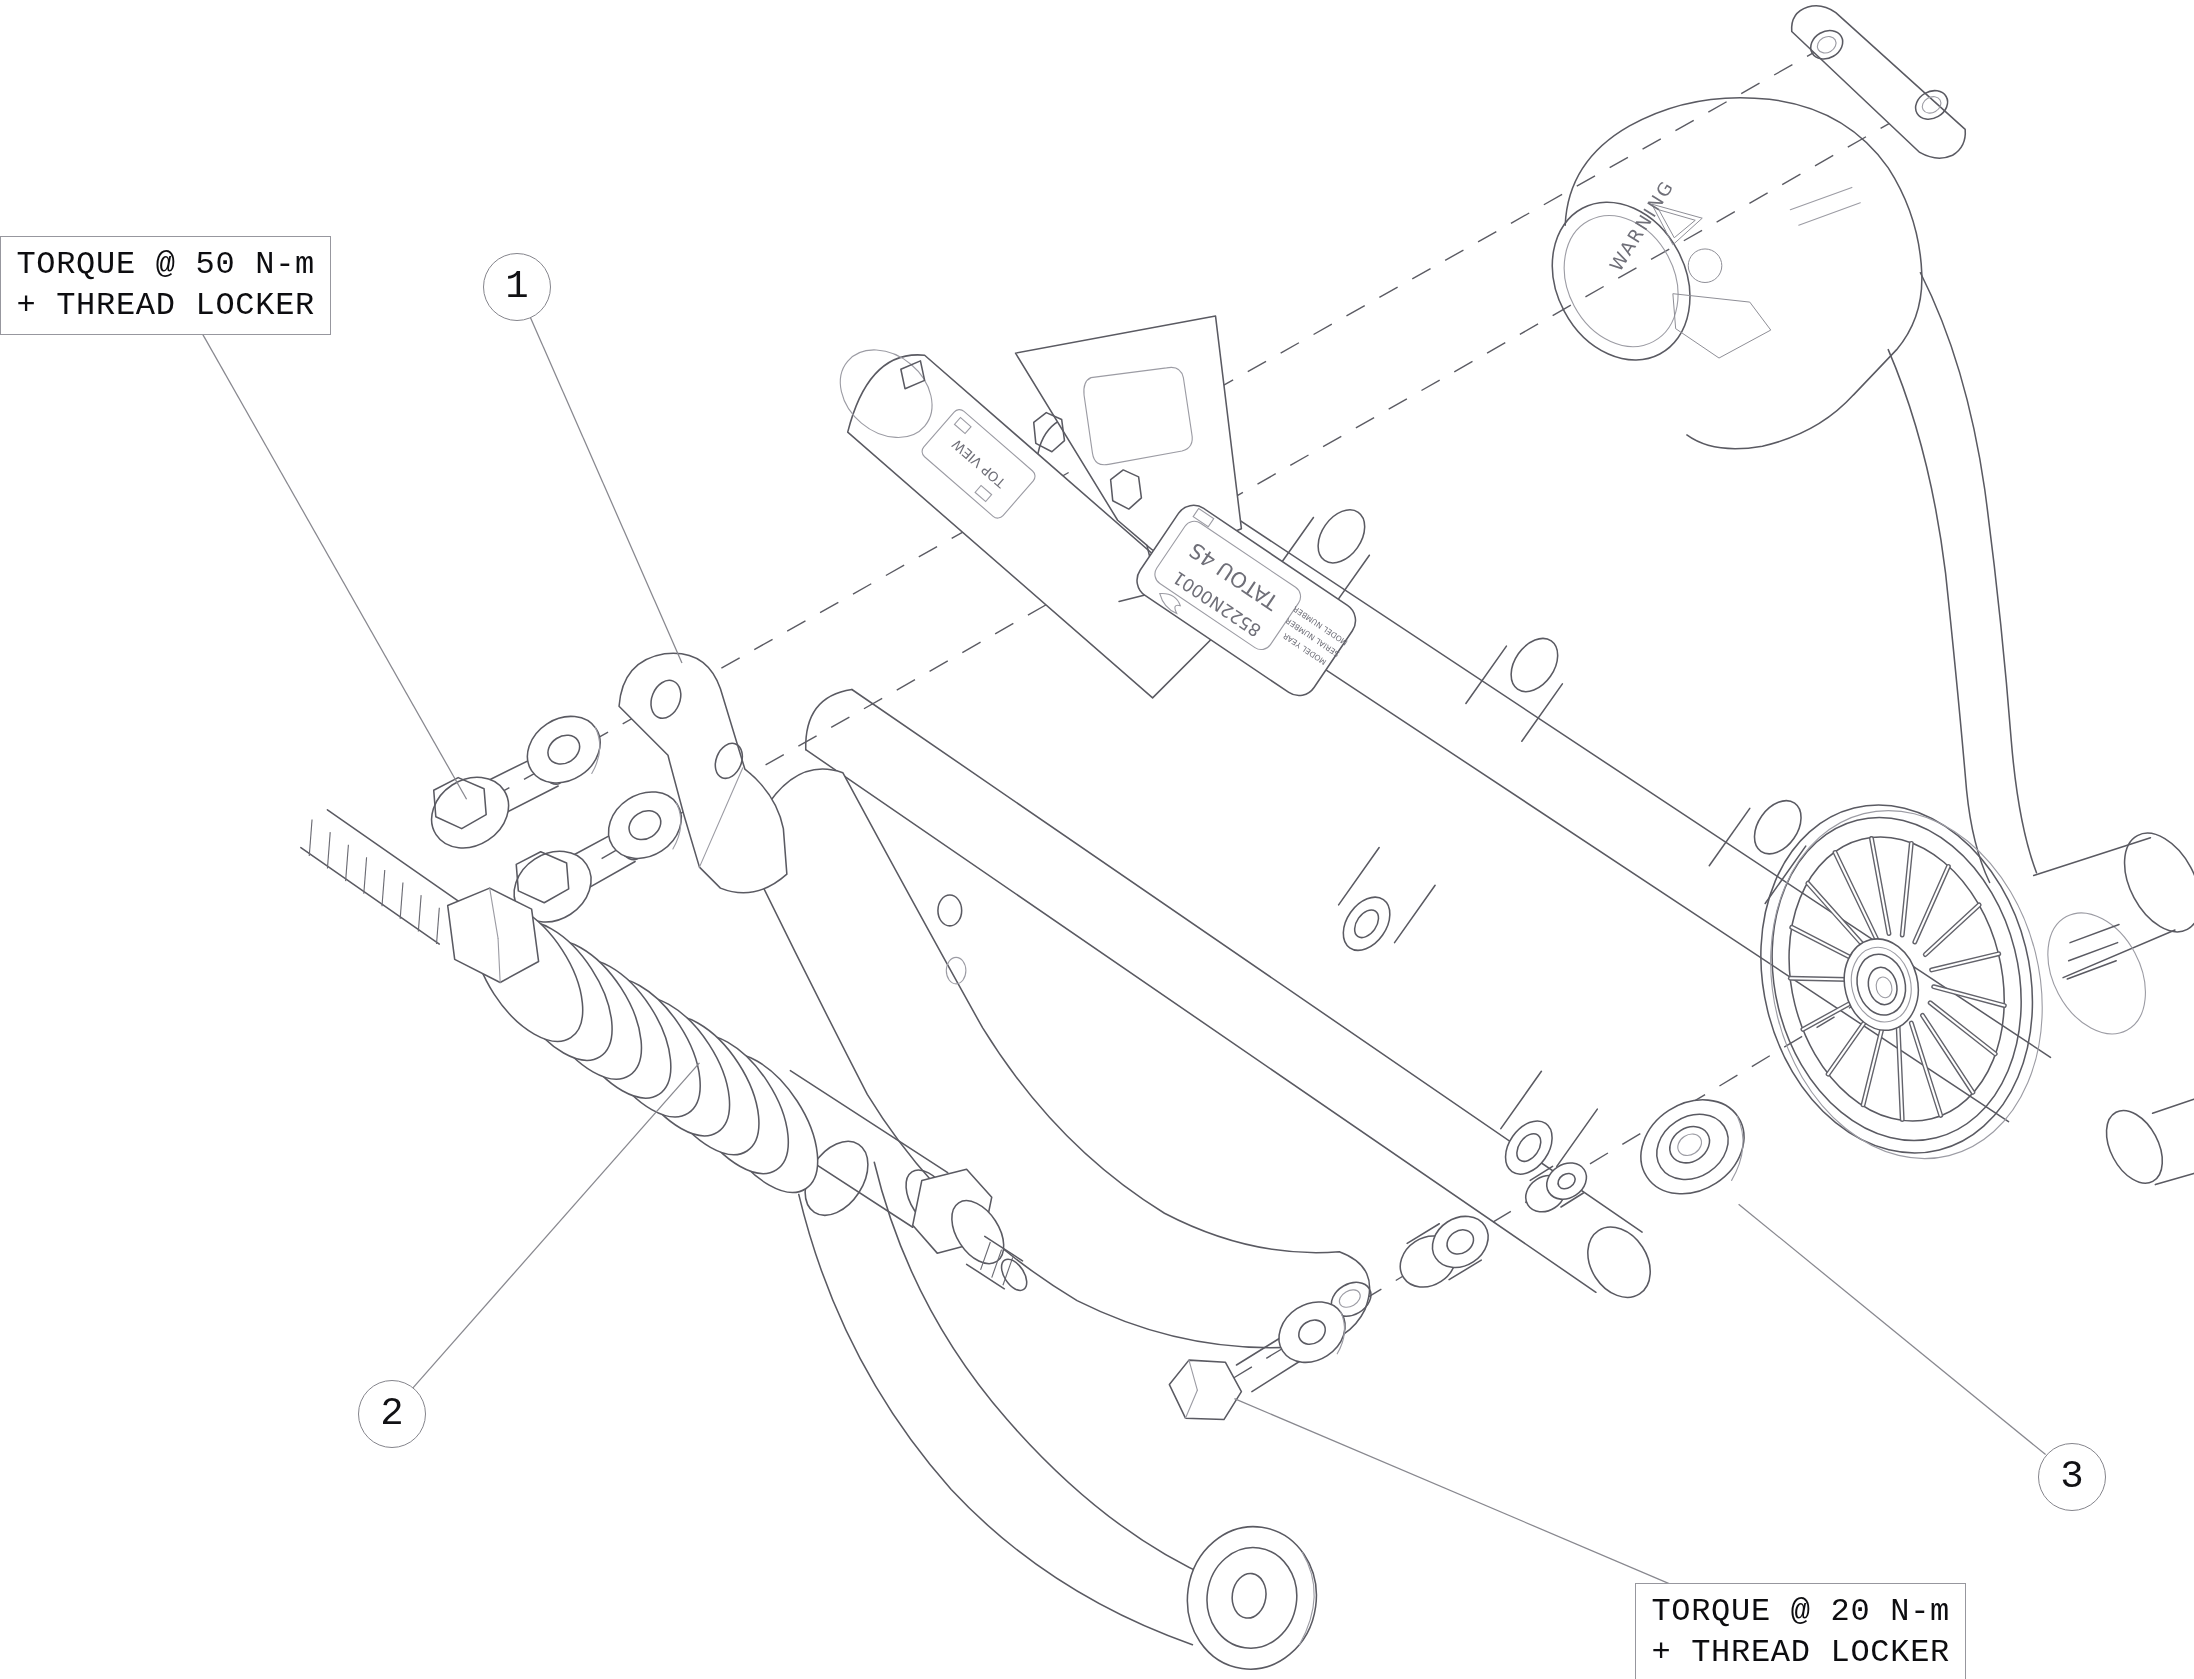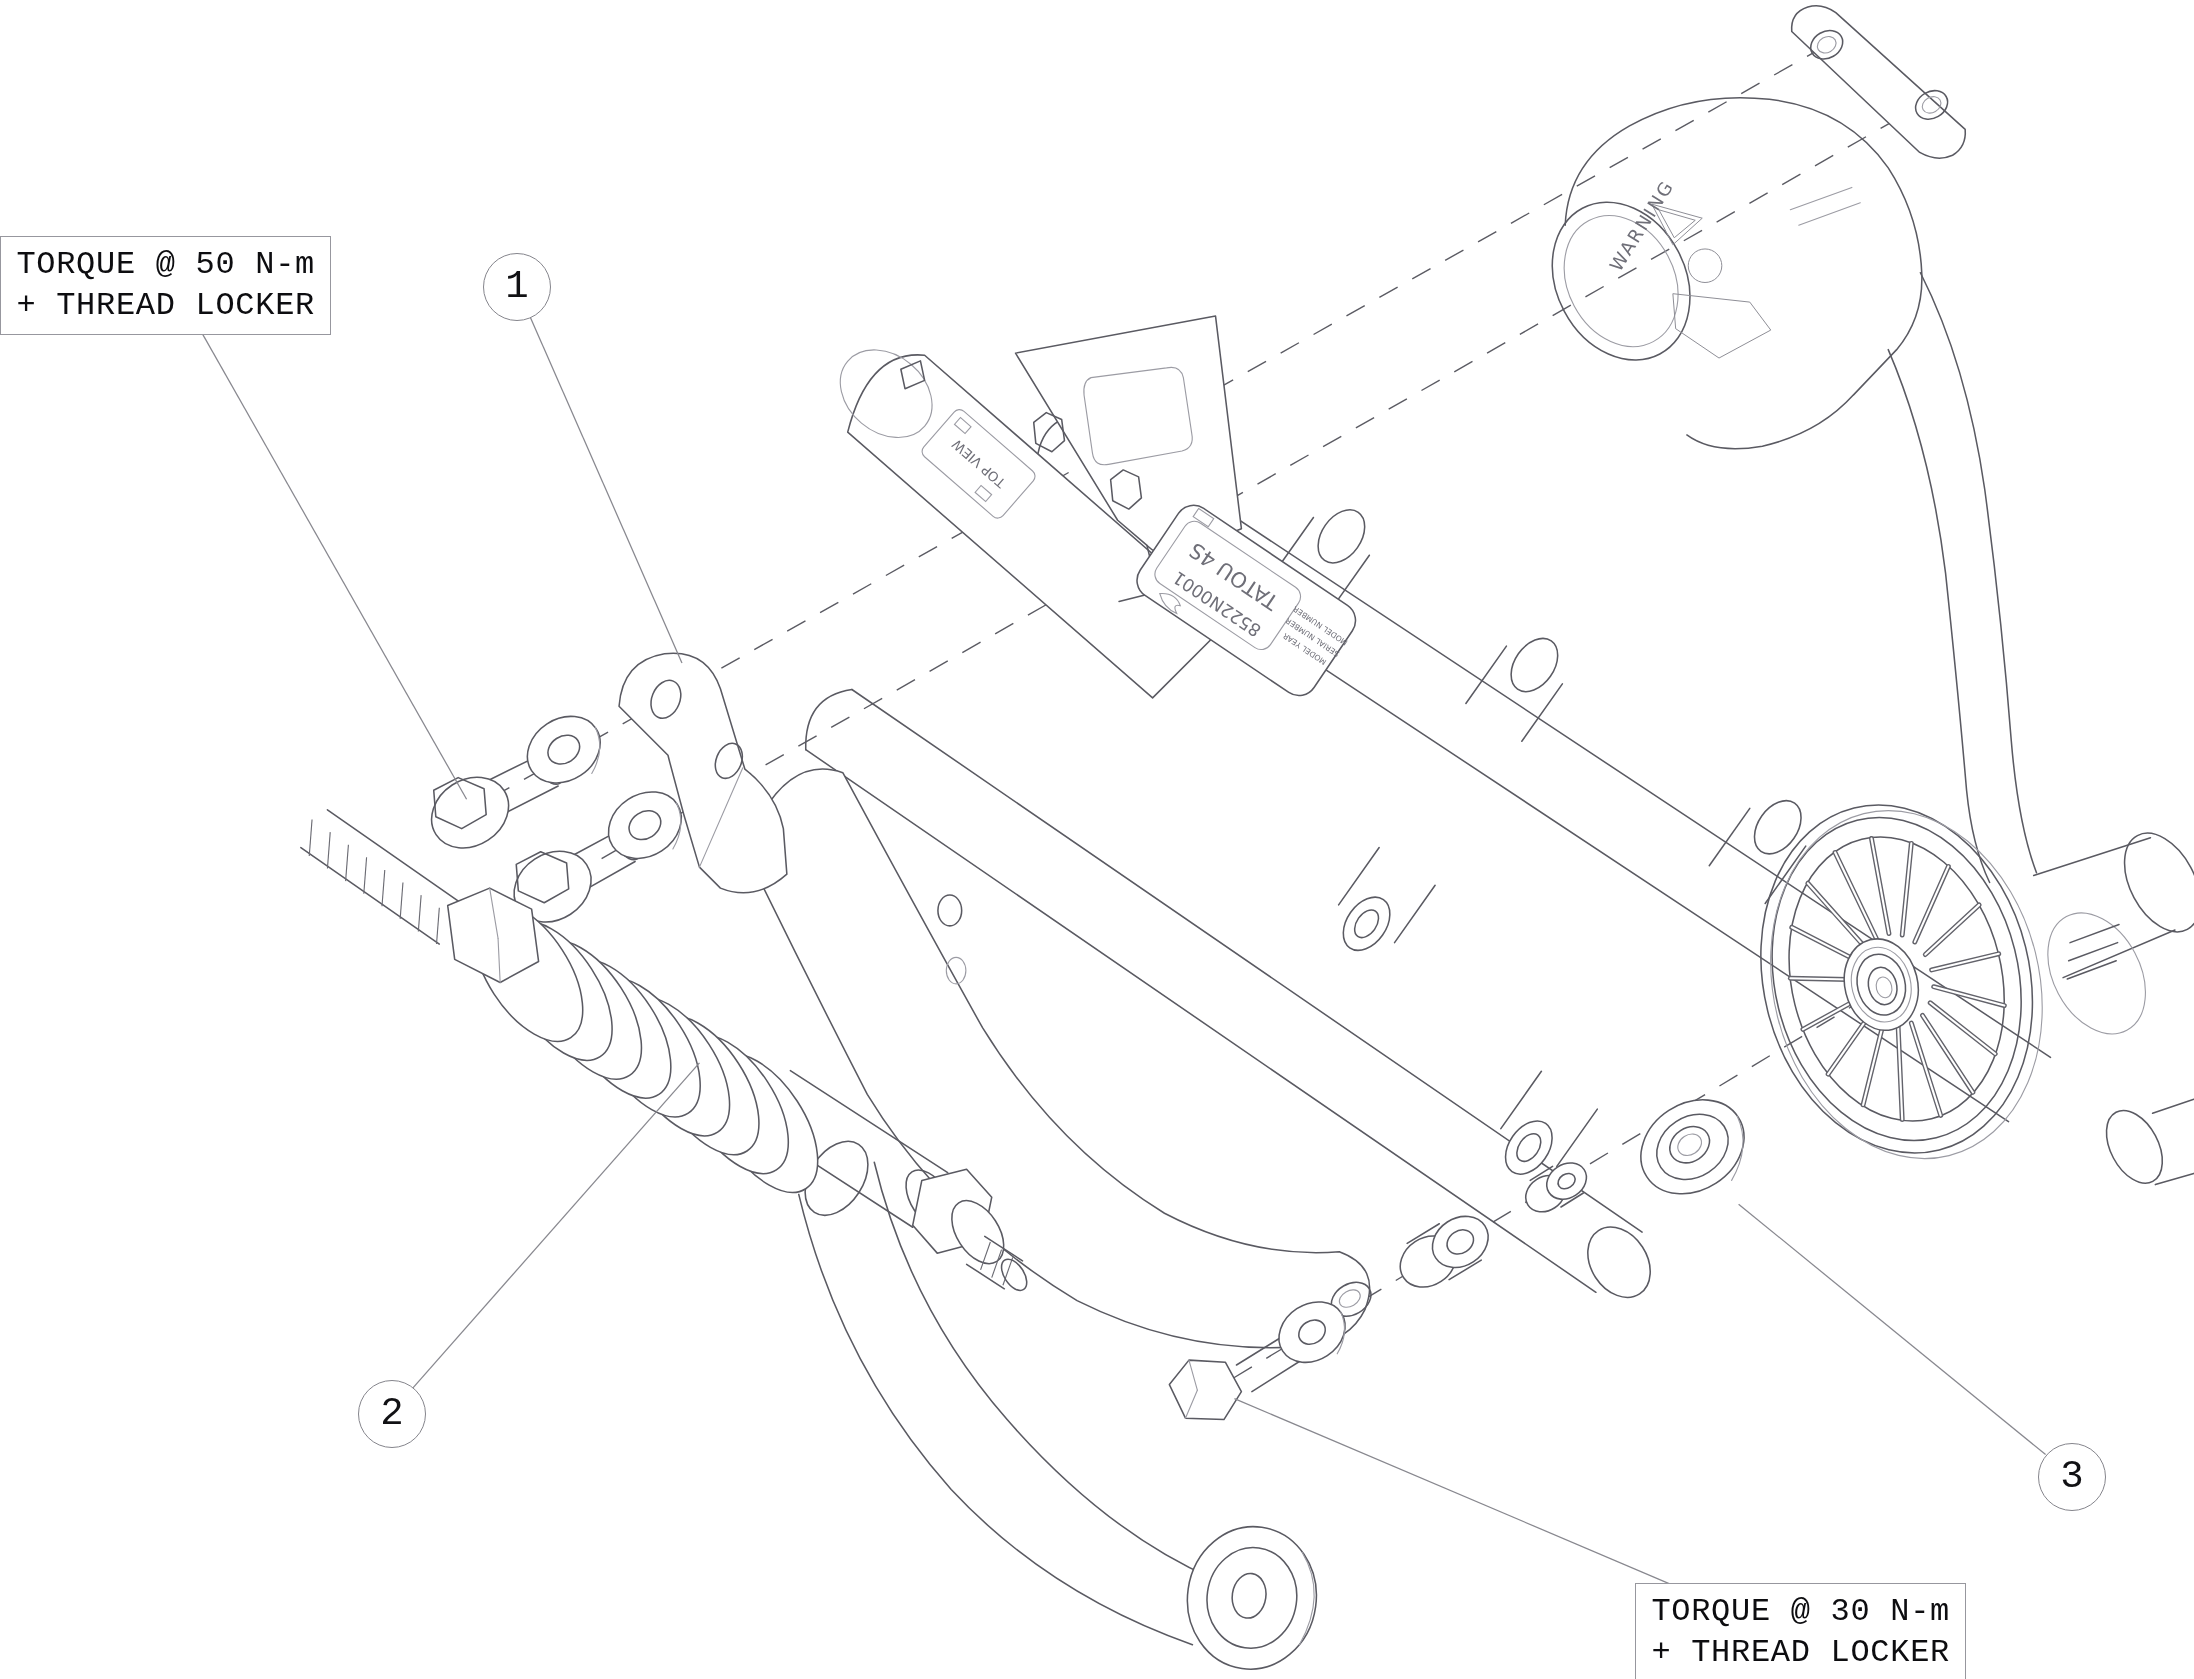--- a/index.html
+++ b/index.html
@@ -335,20 +335,20 @@
     <line class="ldr" x1="285" y1="470" x2="667" y2="1143"></line>
     <line class="ldr" x1="757" y1="451" x2="975" y2="948"></line>
     <line class="ldr" x1="590" y1="1985" x2="1000" y2="1520"></line>
     <line class="ldr" x1="2925" y1="2080" x2="2486" y2="1722"></line>
     <line class="ldr" x1="2390" y1="2266" x2="1765" y2="2000"></line>
   </g>
 </svg>
 
 <div class="note" style="left:0;top:236px;"><span>TORQUE @ 50 N-m</span><br><span>+ THREAD LOCKER</span></div>
 
-<div class="note" style="left:1635px;top:1583px;"><span>TORQUE @ 30 N-m</span><br><span>+ THREAD LOCKER</span></div>
+<div class="note" style="left:1635px;top:1583px;"><span>TORQUE @ 20 N-m</span><br><span>+ THREAD LOCKER</span></div>
 
 <div class="balloon" style="left:483px;top:253px;">1</div>
 <div class="balloon" style="left:358px;top:1380px;">2</div>
 <div class="balloon" style="left:2038px;top:1443px;">3</div>
 
 </div>
 
 
 </body></html>

